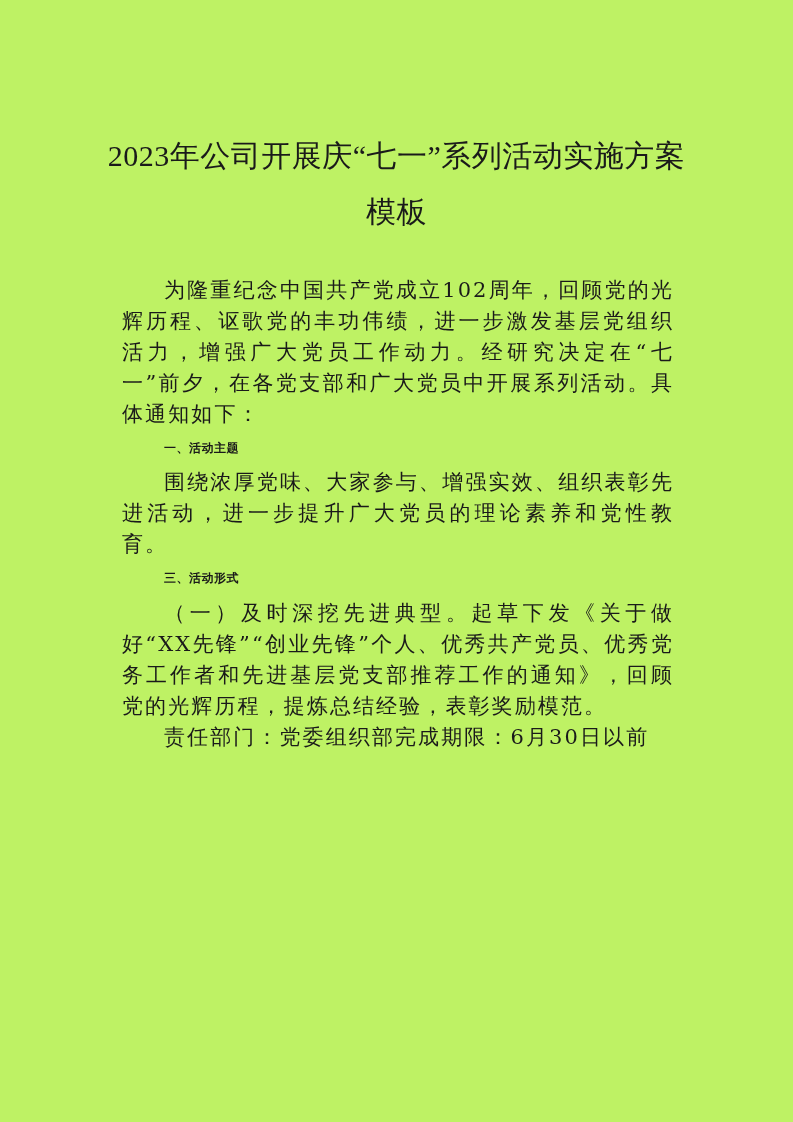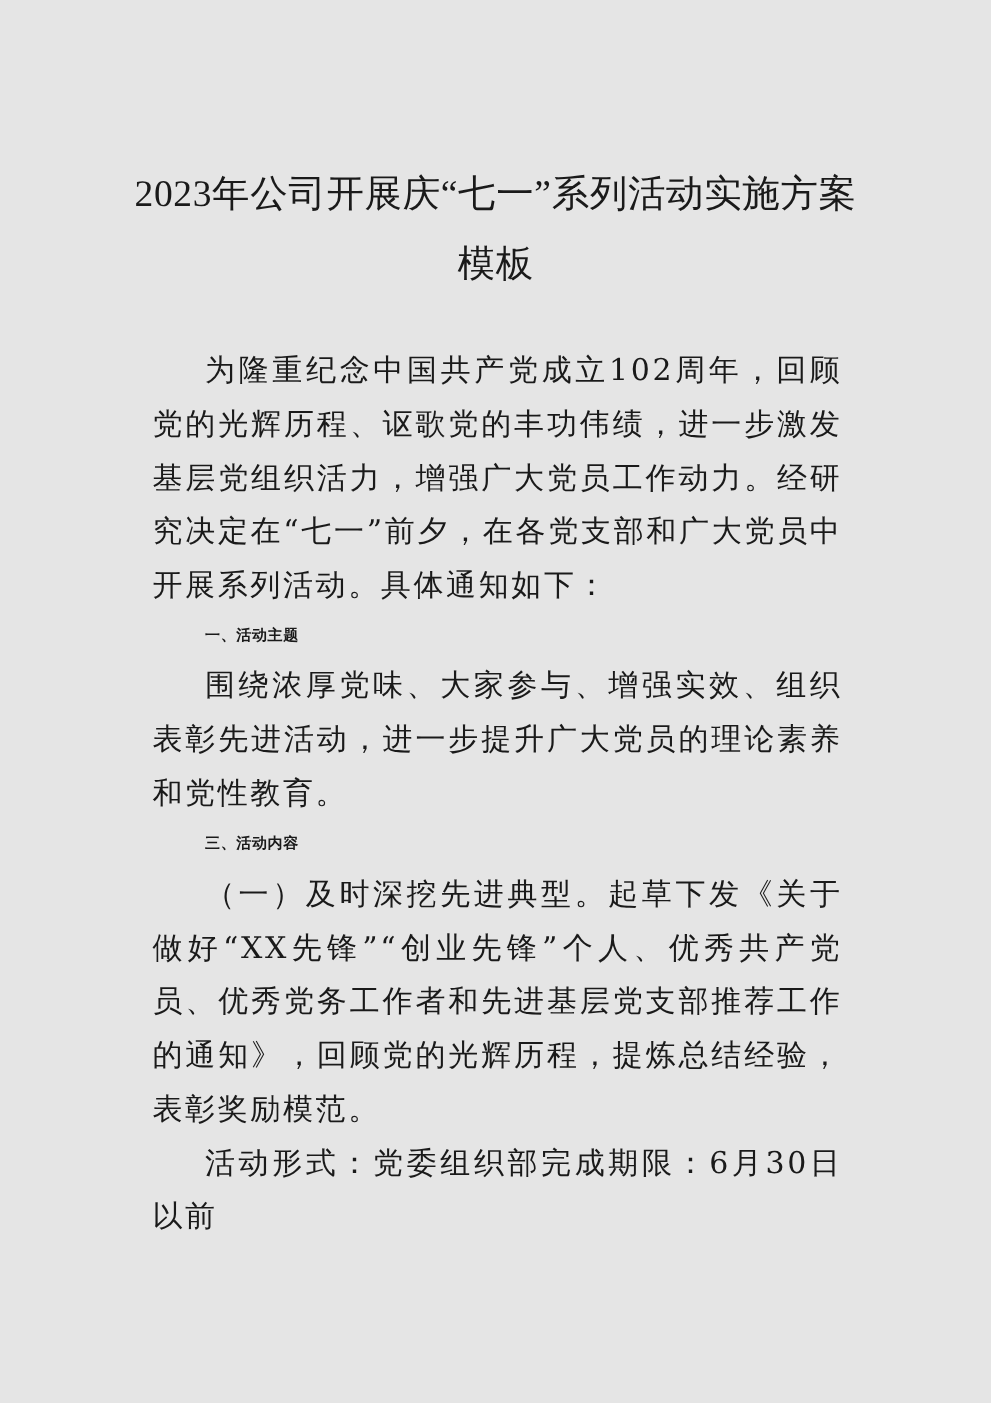--- a/index.html
+++ b/index.html
@@ -13,21 +13,21 @@
       position: relative;
       overflow: hidden;
       font-family: "DejaVu Serif", "Liberation Serif", serif;
       color: #1a1a1a;
     }
     .page {
       position: absolute;
       left: 0; top: 0;
       width: 793px;
       height: 1122px;
-      background: #e5e5e5;
+      background: #bef264;
       text-decoration: underline;
     }
     .title {
       position: absolute;
       left: 100px;
       width: 593px;
       text-align: center;
       font-family: "Liberation Serif", "DejaVu Serif", serif;
       font-size: 30px;
       font-weight: normal;
@@ -36,22 +36,22 @@
       letter-spacing: 0.5px;
       margin: 0;
     }
     .body {
       position: absolute;
       left: 122px;
       top: 275px;
       width: 552px;
     }
     .para {
-      font-size: 24px;
-      line-height: 43px;
+      font-size: 21px;
+      line-height: 31px;
       margin: 0;
       text-align: justify;
       text-align-last: left;
       letter-spacing: 2.1px;
       text-indent: 42px;
     }
     .heading {
       font-family: "DejaVu Sans", "Liberation Sans", sans-serif;
       font-weight: bold;
       font-size: 12px;
@@ -70,17 +70,17 @@
 <div class="page">
   <h1 class="title">2023年公司开展庆“七一”系列活动实施方案模板</h1>
 
   <div class="body">
     <p class="para">为隆重纪念中国共产党成立102周年，回顾党的光辉历程、讴歌党的丰功伟绩，进一步激发基层党组织活力，增强广大党员工作动力。经研究决定在“七一”前夕，在各党支部和广大党员中开展系列活动。具体通知如下：</p>
 
     <h2 class="heading">一、活动主题</h2>
 
     <p class="para">围绕浓厚党味、大家参与、增强实效、组织表彰先进活动，进一步提升广大党员的理论素养和党性教育。</p>
 
-    <h2 class="heading">三、活动内容</h2>
+    <h2 class="heading">三、活动形式</h2>
     <p class="para"><span class="lead">（一）及时深挖先进典型。</span><span>起草下发《关于做好“XX先锋”“创业先锋”个人、优秀共产党员、优秀党务工作者和先进基层党支部推荐工作的通知》，回顾党的光辉历程，提炼总结经验，表彰奖励模范。</span></p>
-    <p class="para">活动形式：党委组织部完成期限：6月30日以前</p>
+    <p class="para">责任部门：党委组织部完成期限：6月30日以前</p>
   </div>
 </div>
 
 </body></html>

